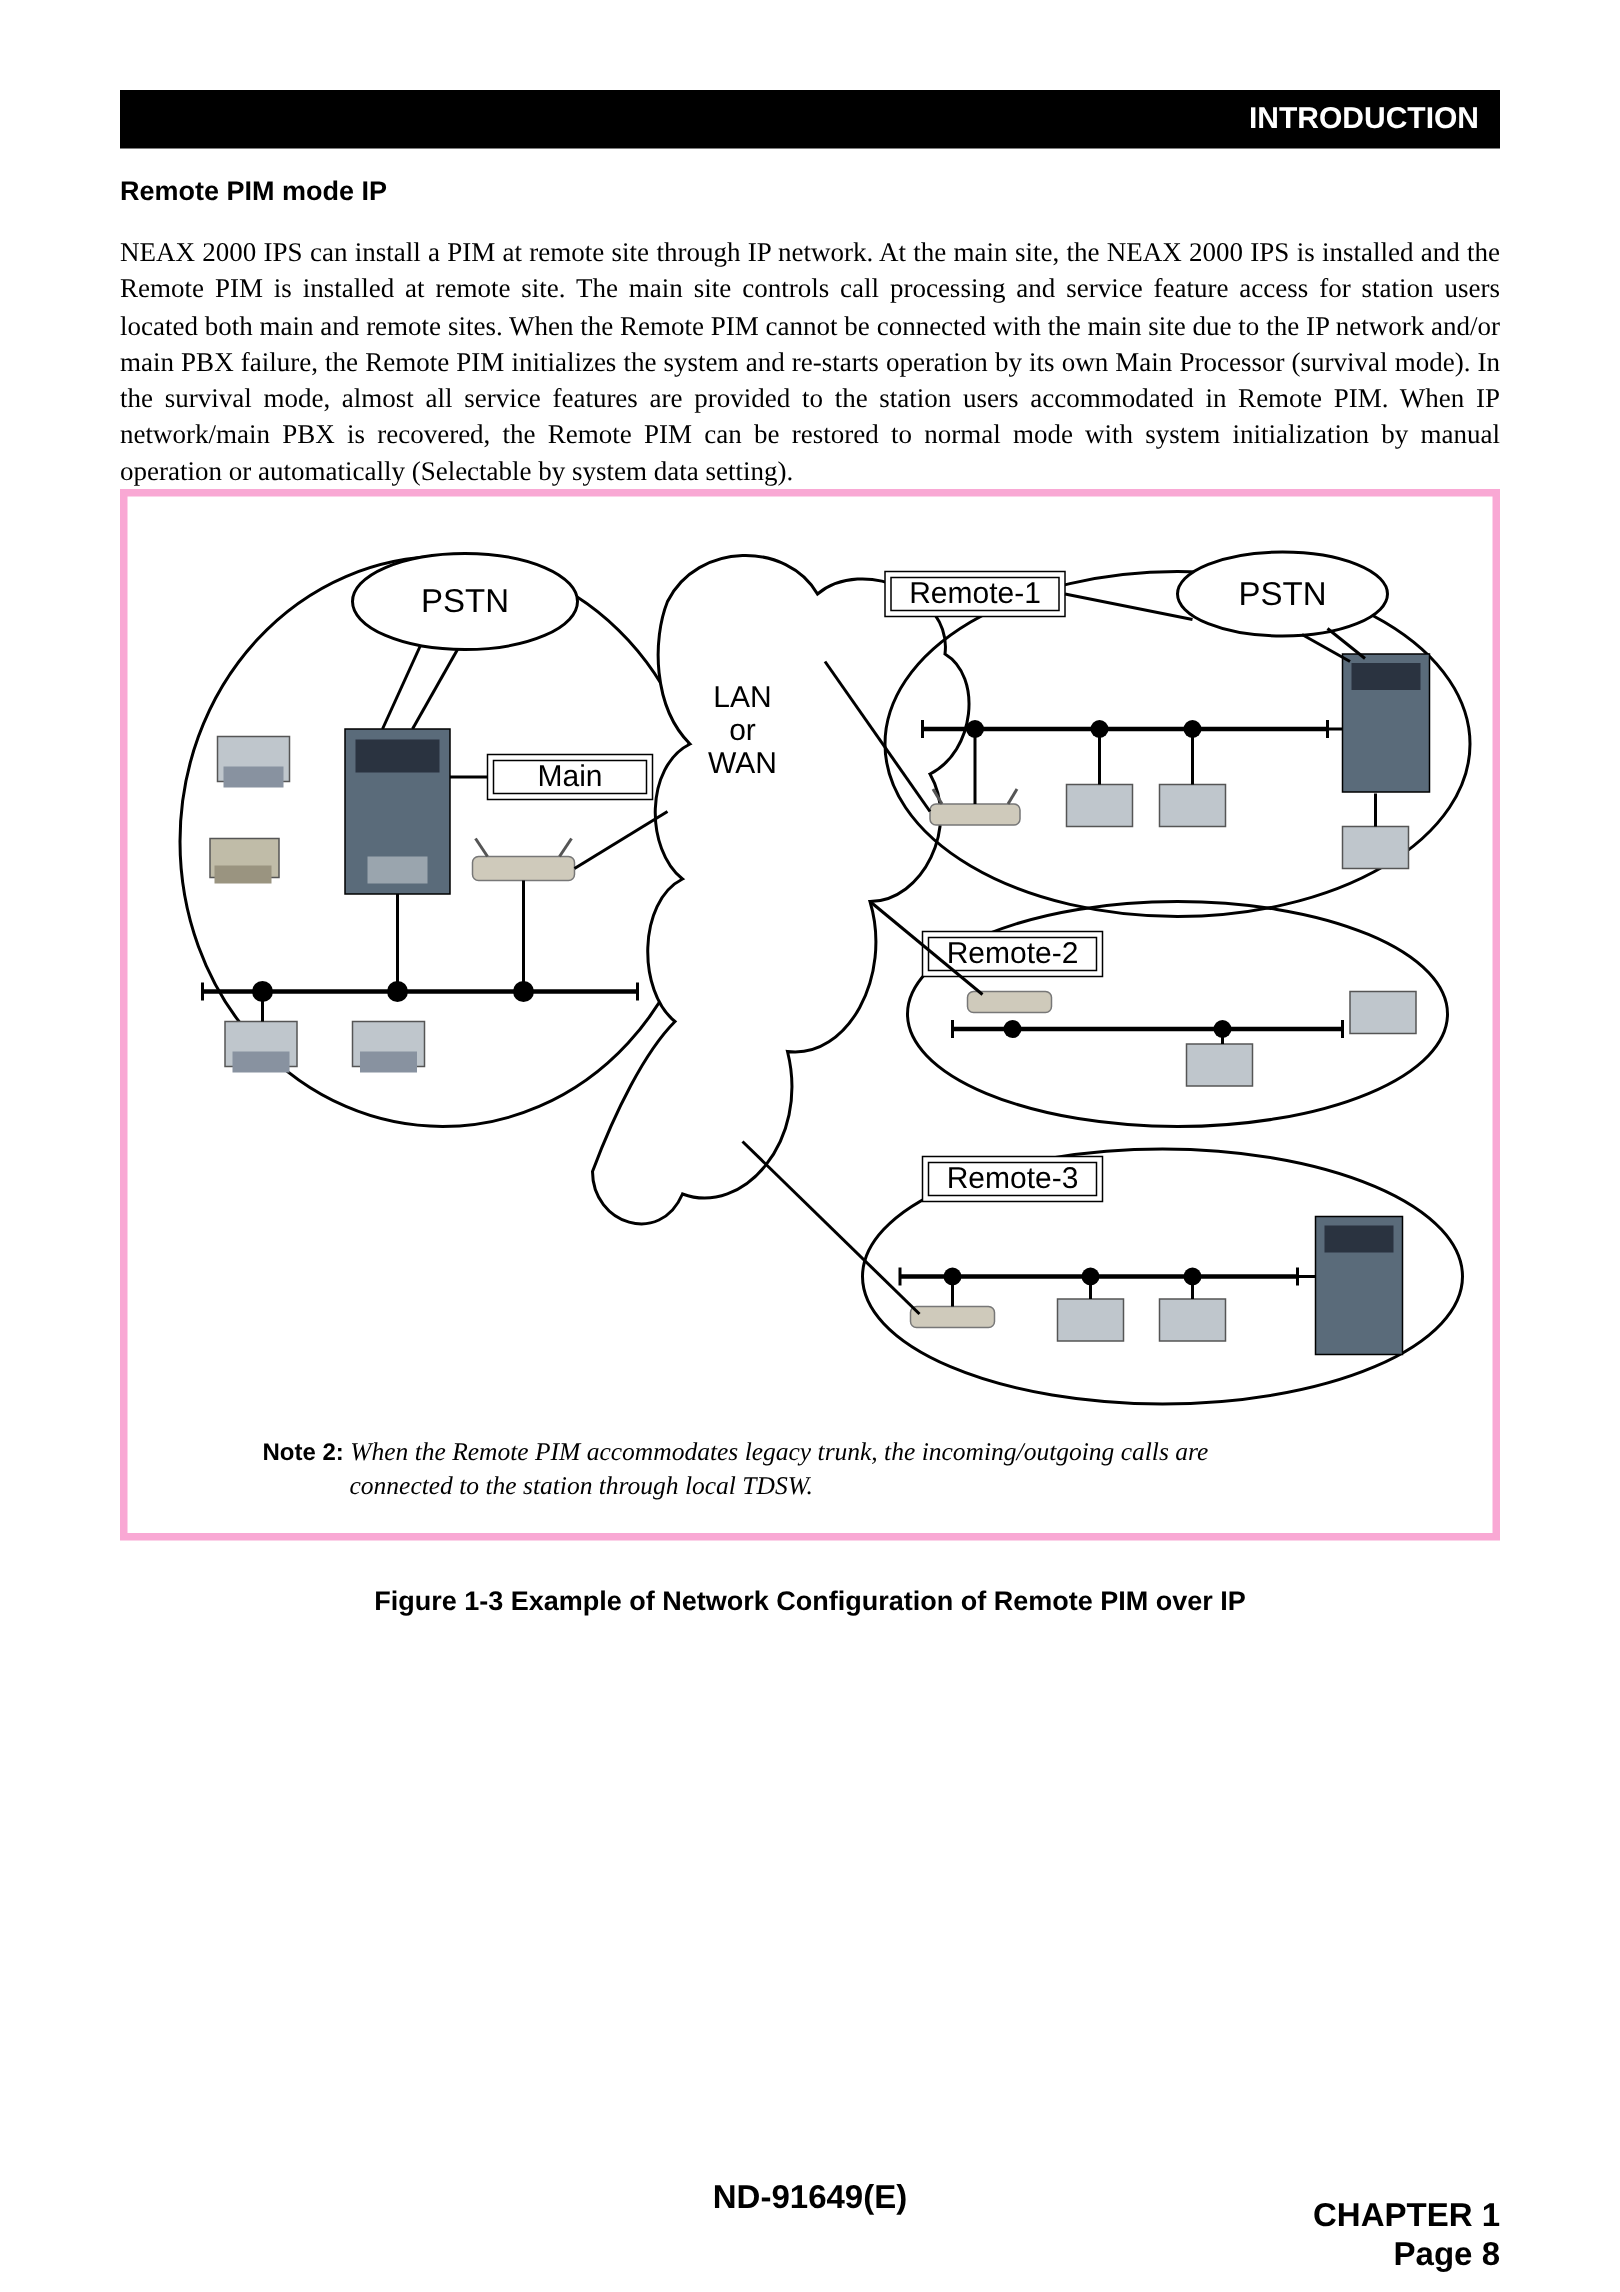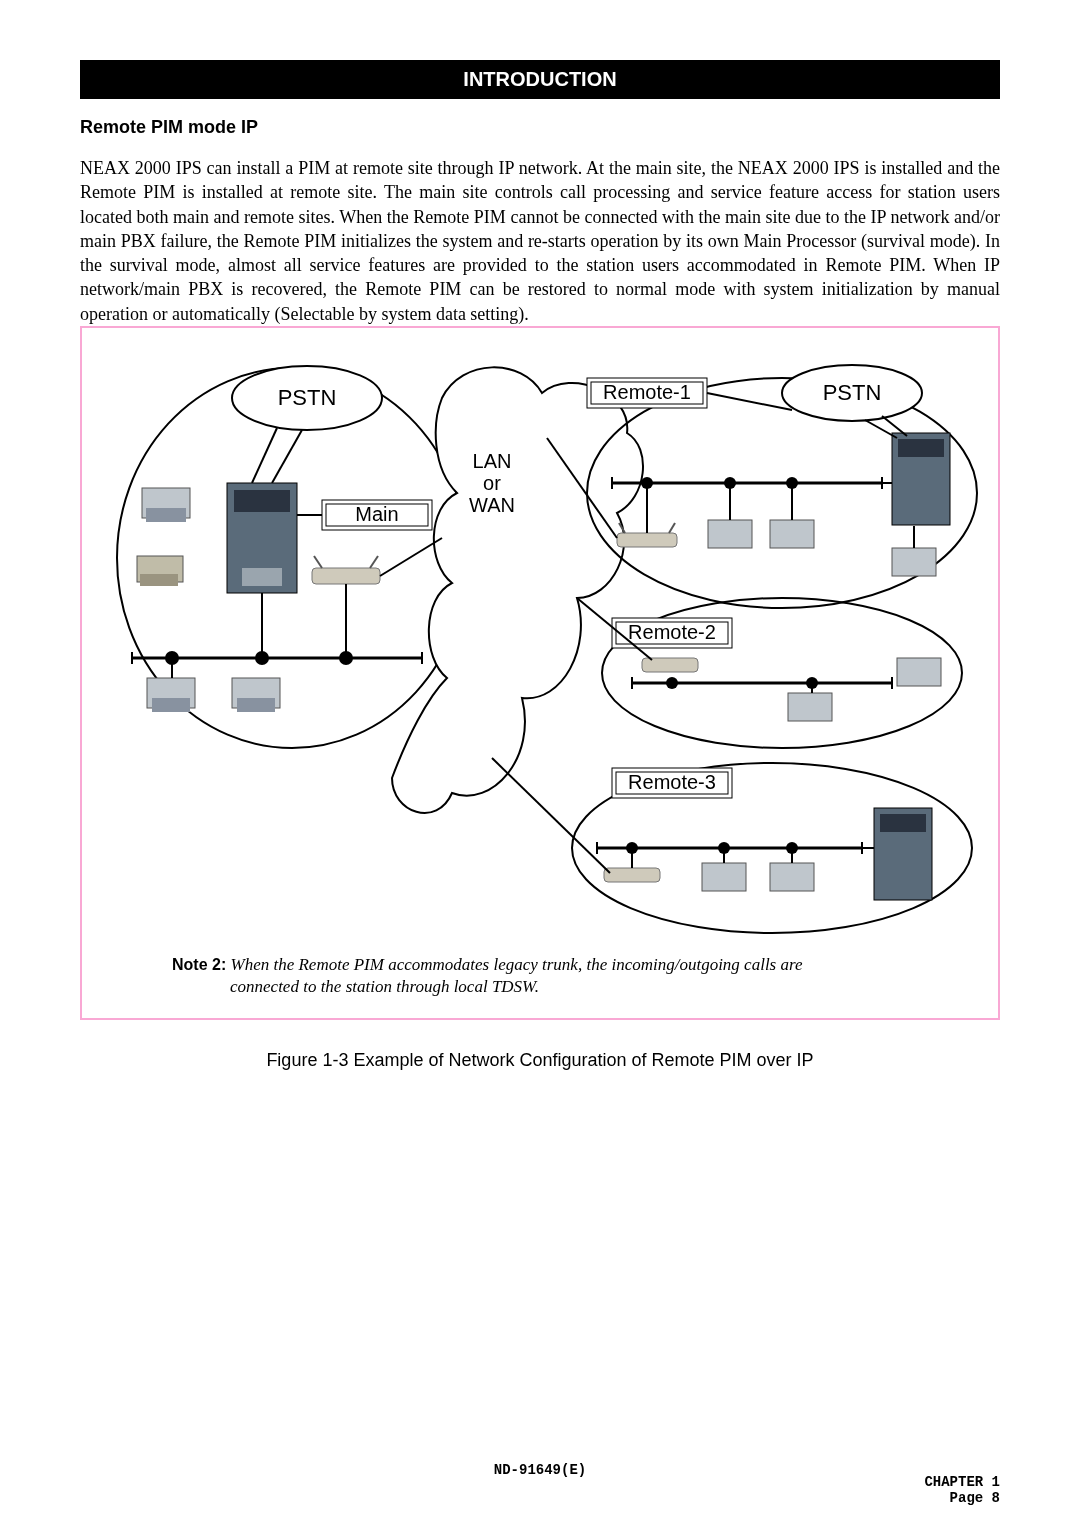--- a/index.html
+++ b/index.html
@@ -15,65 +15,65 @@
     box-sizing: border-box;
     min-height: 1528px;
     position: relative;
   }
   .header-bar {
     background: #000;
     color: #fff;
     font-family: Arial, Helvetica, sans-serif;
     font-weight: bold;
     font-size: 20px;
-    text-align: center;
+    text-align: right;
     padding: 8px 14px;
     margin-bottom: 18px;
   }
   .section-title {
     font-family: Arial, Helvetica, sans-serif;
     font-weight: bold;
     font-size: 18px;
     margin: 10px 0 18px 0;
   }
   .body-text {
     font-size: 18px;
     line-height: 1.35;
     text-align: justify;
   }
   .figure-box {
-    border: 2px solid #f9a8d4;
+    border: 5px solid #f9a8d4;
     padding: 10px 10px 10px 10px;
   }
   .svg-wrap {
     width: 100%;
   }
   svg { display: block; }
   .notes {
     padding: 6px 40px 10px 80px;
     font-size: 17px;
     line-height: 1.3;
   }
   .note-label { font-weight: bold; font-family: Arial, Helvetica, sans-serif; font-size:16px;}
   .note-body { font-style: italic; }
   .caption {
     text-align: center;
     font-family: Arial, Helvetica, sans-serif;
-    font-weight: normal;
+    font-weight: bold;
     font-size: 18px;
     margin-top: 30px;
   }
   .footer {
     position: absolute;
     bottom: 50px;
     left: 80px;
     right: 80px;
-    font-family: Liberation Mono, monospace;
-    font-weight: bold;
-    font-size: 14px;
+    font-family: Liberation Sans, sans-serif;
+    font-weight: bold;
+    font-size: 22px;
   }
   .footer-center { text-align: center; }
   .footer-right { position: absolute; right: 0; top: 12px; text-align: right; }
 </style>
 </head>
 <body>
 
 <div class="page">
 
   <div class="header-bar">

